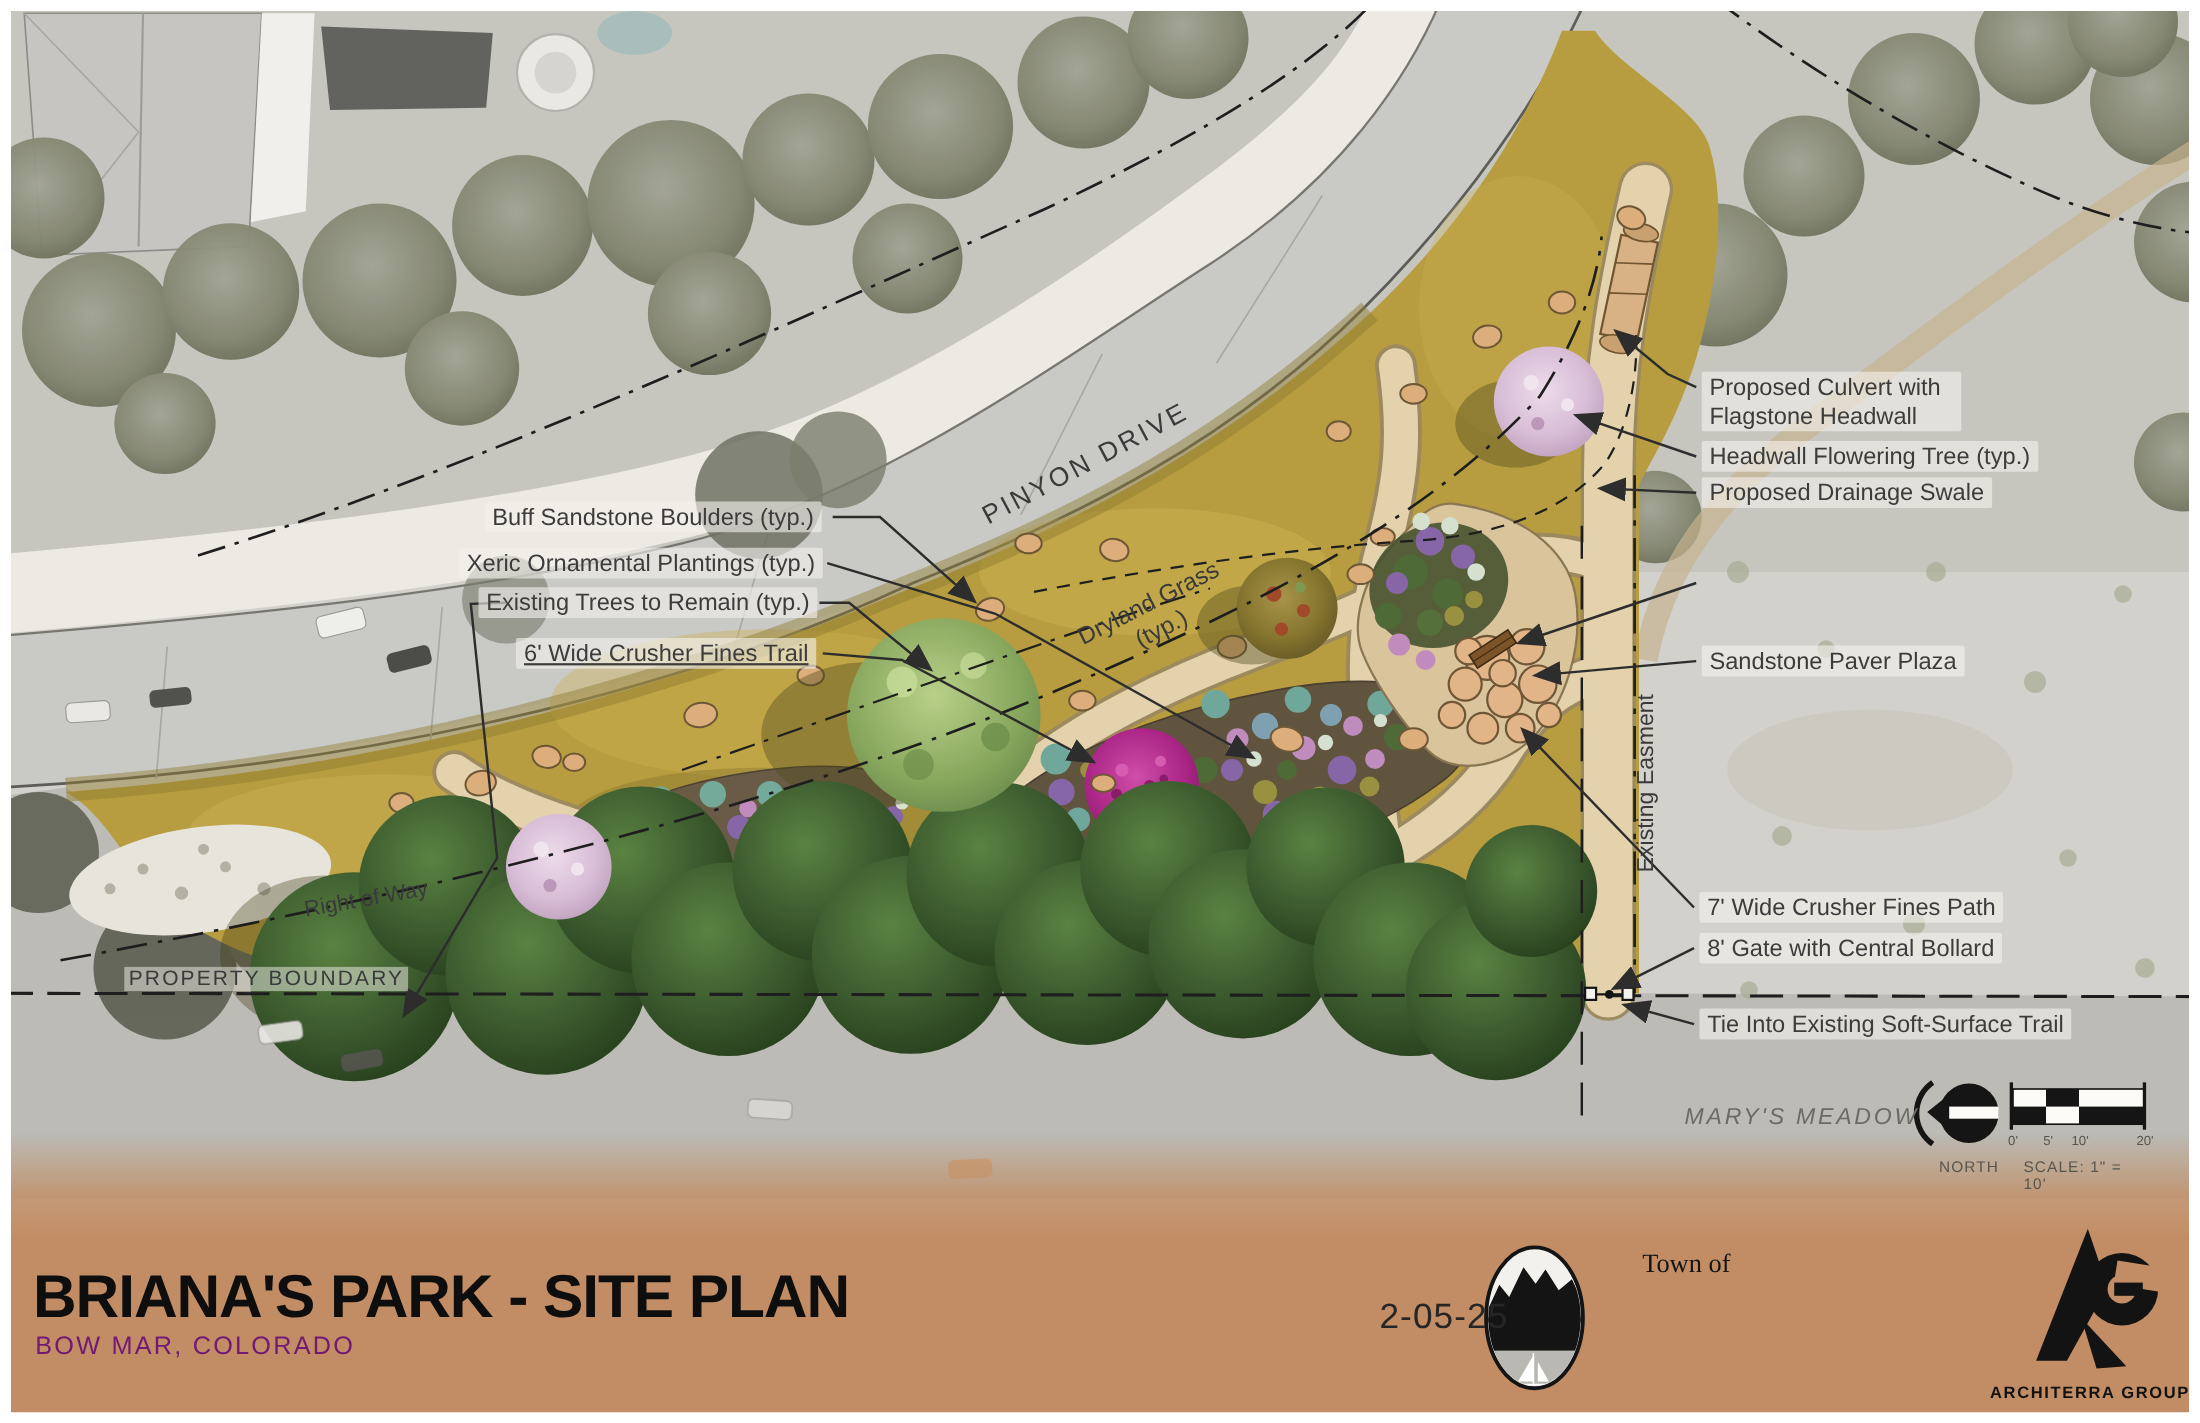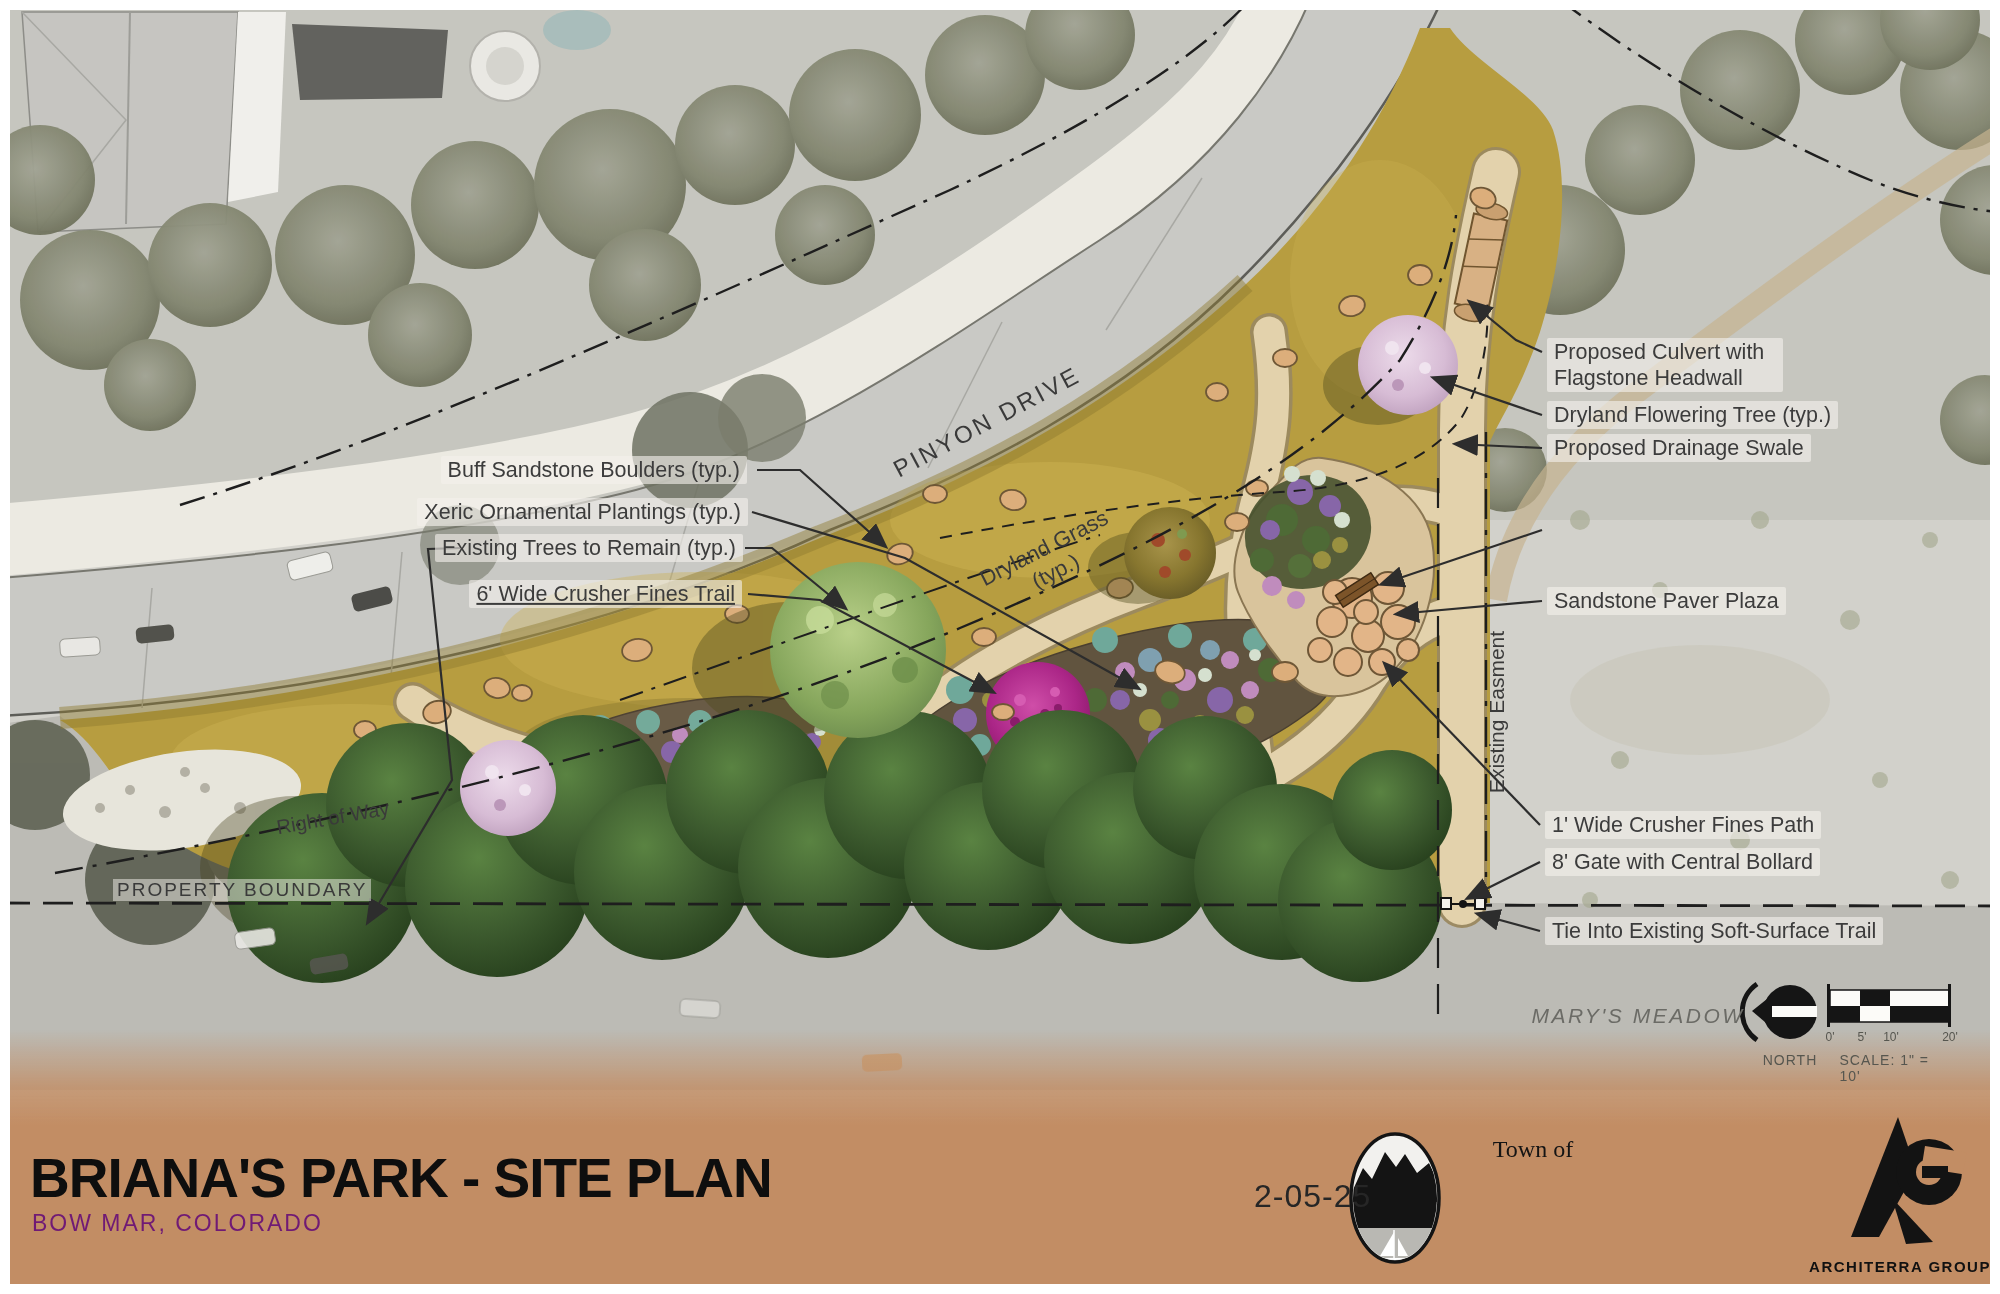--- a/index.html
+++ b/index.html
@@ -488,24 +488,24 @@
         <rect x="1990" y="0" width="10" height="1294"></rect>
   </g>
 </svg>
 
 <div class="lbl l" style="right:1253px;top:470px;transform:translateY(-50%);">Buff Sandstone Boulders (typ.)</div>
 <div class="lbl l" style="right:1252px;top:512px;transform:translateY(-50%);">Xeric Ornamental Plantings (typ.)</div>
 <div class="lbl l" style="right:1257px;top:548px;transform:translateY(-50%);">Existing Trees to Remain (typ.)</div>
 <div class="lbl l" style="right:1258px;top:594px;transform:translateY(-50%);text-decoration:underline;">6' Wide Crusher Fines Trail</div>
 
 <div class="lbl r wrap" style="left:1547px;top:338px;max-width:222px;">Proposed Culvert with Flagstone Headwall</div>
-<div class="lbl r" style="left:1547px;top:415px;transform:translateY(-50%);">Dryland Flowering Tree (typ.)</div>
+<div class="lbl r" style="left:1547px;top:415px;transform:translateY(-50%);">Headwall Flowering Tree (typ.)</div>
 <div class="lbl r" style="left:1547px;top:448px;transform:translateY(-50%);">Proposed Drainage Swale</div>
 <div class="lbl r" style="left:1547px;top:601px;transform:translateY(-50%);">Sandstone Paver Plaza</div>
-<div class="lbl r" style="left:1545px;top:825px;transform:translateY(-50%);">1' Wide Crusher Fines Path</div>
+<div class="lbl r" style="left:1545px;top:825px;transform:translateY(-50%);">7' Wide Crusher Fines Path</div>
 <div class="lbl r" style="left:1545px;top:862px;transform:translateY(-50%);">8' Gate with Central Bollard</div>
 <div class="lbl r" style="left:1545px;top:931px;transform:translateY(-50%);">Tie Into Existing Soft-Surface Trail</div>
 
 <div class="maplbl" style="left:987px;top:422px;transform:translate(-50%,-50%) rotate(-28deg);font-size:24px;letter-spacing:3px;color:#3a3a3a;">PINYON DRIVE</div>
 <div class="maplbl" style="left:1050px;top:560px;transform:translate(-50%,-50%) rotate(-27deg);font-size:22px;text-align:center;">
   <div>Dryland Grass</div>
   <div>(typ.)</div>
 </div>
 <div class="maplbl" style="left:333px;top:818px;transform:translate(-50%,-50%) rotate(-10deg);font-size:20px;">Right of Way</div>
 <div class="maplbl" style="left:113px;top:890px;transform:translateY(-50%);font-size:19px;letter-spacing:2px;background:rgba(243,241,235,.5);padding:0 4px;">PROPERTY BOUNDARY</div>

